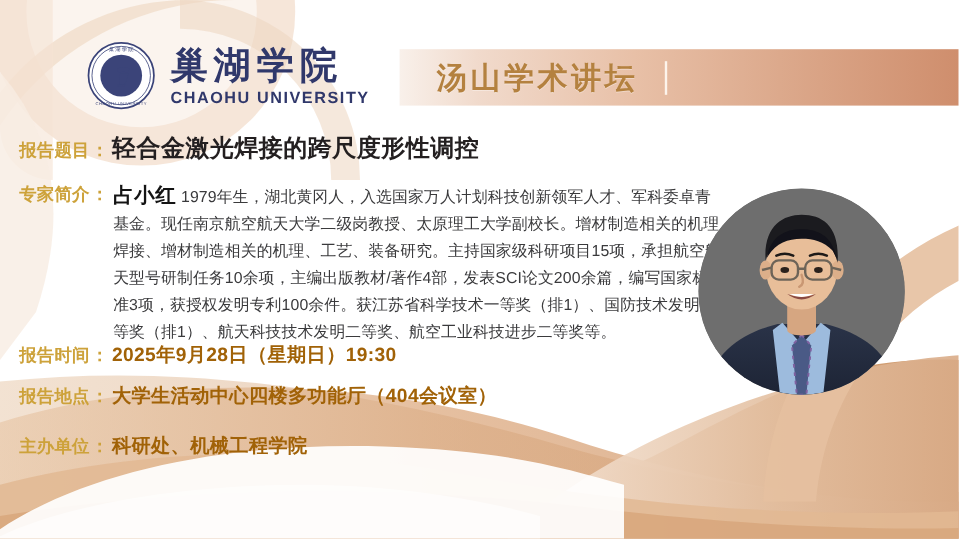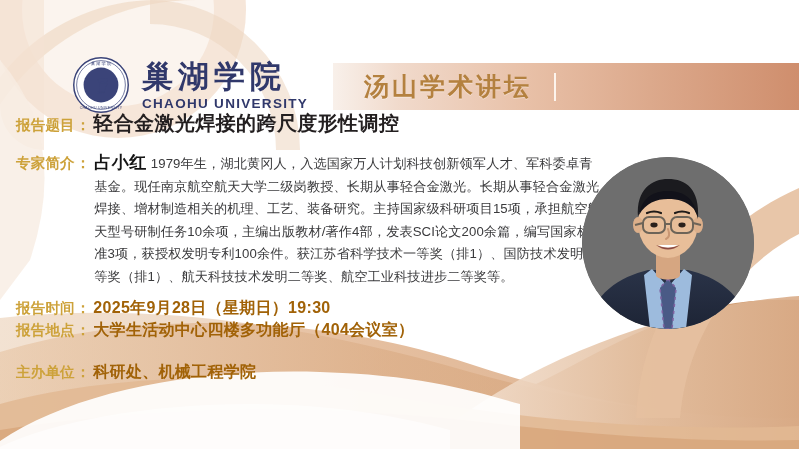--- a/index.html
+++ b/index.html
@@ -19,21 +19,20 @@
   
   .bg-layer { position: absolute; inset: 0; overflow: hidden; pointer-events: none; }
   .bg-svg { position: absolute; top: 0; left: 0; width: 799px; height: 449px; }
 
   
   .header {
     position: absolute;
     top: 0; left: 0;
     width: 714px;
     height: 104px;
-    margin-top: 22px;
   }
   .logo-wrap {
     position: absolute;
     left: 72px;
     top: 34px;
     display: flex;
     align-items: center;
   }
   .seal {
     width: 58px;
@@ -156,21 +155,21 @@
   }
   .bio-name {
     font-size: 17px;
     font-weight: 700;
     color: #141414;
     letter-spacing: 0.5px;
     margin-right: 4px;
   }
 
   
-  #row-time  { left: 16px; top: 298px; justify-content: flex-end; }
+  #row-time  { left: 16px; top: 286px; justify-content: flex-end; }
   #row-place { left: 16px; top: 320px; }
   #row-host  { left: 16px; top: 362px; }
   .info-value {
     font-size: 16px;
     font-weight: 700;
     color: #a16207;
     letter-spacing: 0.3px;
     white-space: nowrap;
     margin-left: 2px;
   }
@@ -283,21 +282,21 @@
       <span class="value">轻合金激光焊接的跨尺度形性调控</span>
     </div>
 
     <div class="row" id="row-bio">
       <span class="label">专家简介</span>
       <span class="colon">：</span>
       <div class="bio-body">
         <div class="bio-line">
           <span class="bio-name">占小红</span><span>1979年生，湖北黄冈人，入选国家万人计划科技创新领军人才、军科委卓青</span>
         </div>
-        <div class="bio-line">基金。现任南京航空航天大学二级岗教授、长期从事轻合金激光。长期从事轻合金激光</div>
+        <div class="bio-line">基金。现任南京航空航天大学二级岗教授、太原理工大学副校长。增材制造相关的机理</div>
         <div class="bio-line">焊接、增材制造相关的机理、工艺、装备研究。主持国家级科研项目15项，承担航空航</div>
         <div class="bio-line">天型号研制任务10余项，主编出版教材/著作4部，发表SCI论文200余篇，编写国家标</div>
         <div class="bio-line">准3项，获授权发明专利100余件。获江苏省科学技术一等奖（排1）、国防技术发明二</div>
         <div class="bio-line">等奖（排1）、航天科技技术发明二等奖、航空工业科技进步二等奖等。</div>
       </div>
     </div>
 
     <div class="row" id="row-time">
       <span class="label">报告时间</span>
       <span class="colon">：</span>

